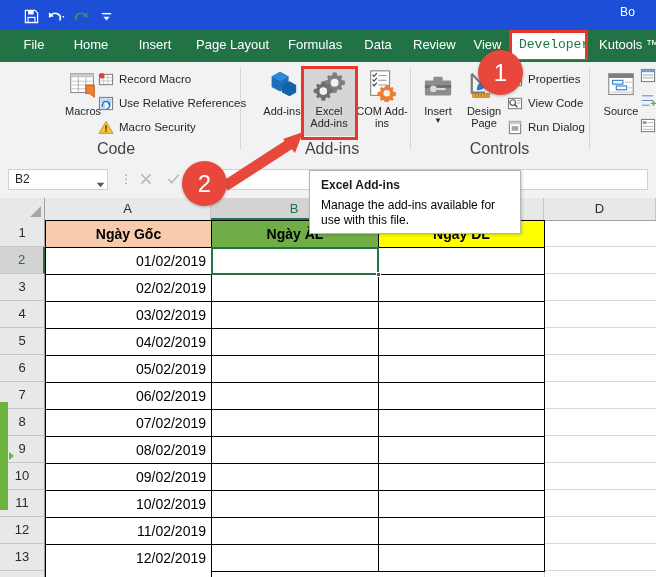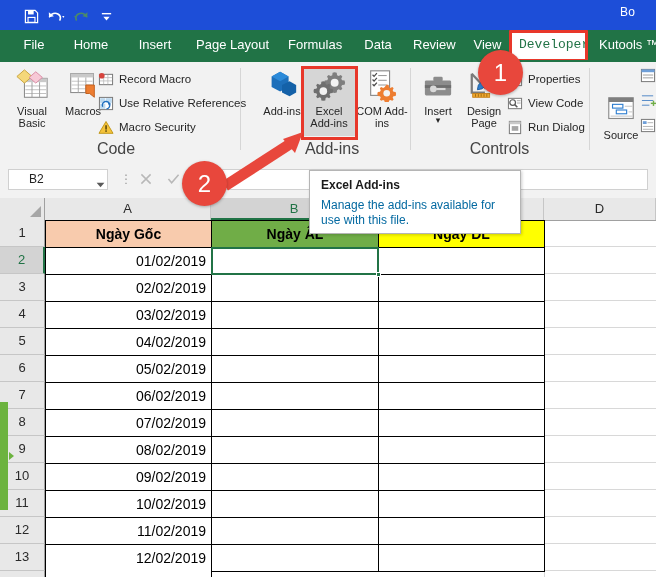--- a/index.html
+++ b/index.html
@@ -65,30 +65,30 @@
     position:absolute;border:3px solid #e8372a;box-sizing:border-box;pointer-events:none;
   }
   .btn-hover{position:absolute;background:#d6d6d6;}
   
   .tooltip{
     position:absolute;background:#ffffff;border:1px solid #b5b5b5;
     box-shadow:1px 1px 3px rgba(0,0,0,.20);
     padding:7px 9px 9px 11px;box-sizing:border-box;
   }
   .tt-title{font-size:12px;font-weight:bold;color:#1a1a1a;margin-bottom:6px;}
-  .tt-body{font-size:12px;color:#0369a1;line-height:15px;}
+  .tt-body{font-size:12px;color:#000000;line-height:15px;}
   
   .fbar{
     position:absolute;left:0;top:162px;width:656px;height:36px;
     background:#f2f2f2;border-bottom:1px solid #d4d4d4;
   }
   .namebox{
     position:absolute;left:8px;top:7px;width:100px;height:21px;
     background:#ffffff;border:1px solid #d0d0d0;box-sizing:border-box;
-    font-size:12px;color:#222;line-height:19px;padding-left:20px;
+    font-size:12px;color:#222;line-height:19px;padding-left:6px;
   }
   .namebox-arrow{position:absolute;right:6px;top:8px;}
   .nb-sep{position:absolute;left:120px;top:10px;font-size:12px;color:#9b9b9b;letter-spacing:0;}
   .fb-btns{position:absolute;left:133px;top:7px;width:82px;height:21px;display:flex;align-items:center;justify-content:space-around;}
   .fb-input{
     position:absolute;left:222px;top:7px;right:8px;height:21px;
     background:#ffffff;border:1px solid #d0d0d0;box-sizing:border-box;
   }
   
   .grid{position:absolute;left:0;top:198px;width:656px;height:379px;background:#ffffff;overflow:hidden;}
@@ -176,40 +176,20 @@
   <div class="tab" style="left:466px;width:43px;">View</div>
   <div class="tab active" style="left:512px;width:73px;">Developer</div>
   <div class="tab" style="left:592px;width:62px;">Kutools ™</div>
 </div>
 <div class="tab-highlight" style="left:509px;width:79px;"></div>
 
 <div class="ribbon">
   <div class="rib-accent"></div>
 
   <div class="group" style="left:0;width:232px;">
-    <div class="bigbtn" style="left:6px;">
-      <span class="glyph">
-        <svg width="36" height="34" viewBox="0 0 38 36">
-          <rect x="11" y="11" width="24" height="20" fill="#fff" stroke="#8a8a8a" stroke-width="1.1"></rect>
-          <rect x="11" y="11" width="24" height="4" fill="#c9c9c9"></rect>
-          <g stroke="#bdbdbd" stroke-width="1">
-              <line x1="12" y1="19" x2="34" y2="19"></line>
-              <line x1="12" y1="23" x2="34" y2="23"></line>
-              <line x1="12" y1="27" x2="34" y2="27"></line>
-            </g>
-          <g stroke="#9c9c9c" stroke-width="1">
-              <line x1="19" y1="15" x2="19" y2="31"></line>
-              <line x1="27" y1="15" x2="27" y2="31"></line>
-            </g>
-          <path d="M3 9 L11 2 L19 9 L11 16 Z" fill="#f5d87a" stroke="#c9a33a" stroke-width="1"></path>
-          <path d="M16 10 L23 4 L30 10 L23 16 Z" fill="#f7c9d6" stroke="#d98aa4" stroke-width="1"></path>
-        </svg>
-      </span>
-      <span class="lbl">Visual Basic</span>
-    </div>
     <div class="bigbtn" style="left:57px;">
       <span class="glyph">
         <svg width="36" height="34" viewBox="0 0 38 36">
           <rect x="6" y="6" width="24" height="20" fill="#fff" stroke="#8a8a8a" stroke-width="1.1"></rect>
           <rect x="6" y="6" width="24" height="4" fill="#c9c9c9"></rect>
           <g stroke="#c2c2c2" stroke-width="1">
               <line x1="7" y1="14" x2="29" y2="14"></line>
               <line x1="7" y1="18" x2="29" y2="18"></line>
               <line x1="7" y1="22" x2="29" y2="22"></line>
             </g>
@@ -385,21 +365,21 @@
             <rect x="2.5" y="1.5" width="12" height="3" fill="#c9c9c9"></rect>
             <rect x="5" y="6.5" width="7" height="5" fill="#a6a6a6"></rect>
           </svg>
       </span>
       <span>Run Dialog</span>
     </div>
     <div class="group-title" style="left:0;width:175px;">Controls</div>
   </div>
   <div class="group-sep" style="left:589px;"></div>
 
-  <div class="group" style="left:592px;width:64px;margin-top:24px;">
+  <div class="group" style="left:592px;width:64px;">
     <div class="bigbtn" style="left:3px;">
       <span class="glyph">
         <svg width="34" height="32" viewBox="0 0 36 34">
           <rect x="5" y="4" width="26" height="22" fill="#fff" stroke="#8a8a8a" stroke-width="1.2"></rect>
           <rect x="5" y="4" width="26" height="4.5" fill="#7f7f7f"></rect>
           <rect x="9" y="11" width="11" height="4" fill="#fff" stroke="#2f7fd1" stroke-width="1.2"></rect>
           <rect x="13" y="17" width="11" height="4" fill="#fff" stroke="#2f7fd1" stroke-width="1.2"></rect>
           <g stroke="#c2c2c2" stroke-width="1">
               <line x1="22" y1="13" x2="30" y2="13"></line>
               <line x1="26" y1="19" x2="30" y2="19"></line>

